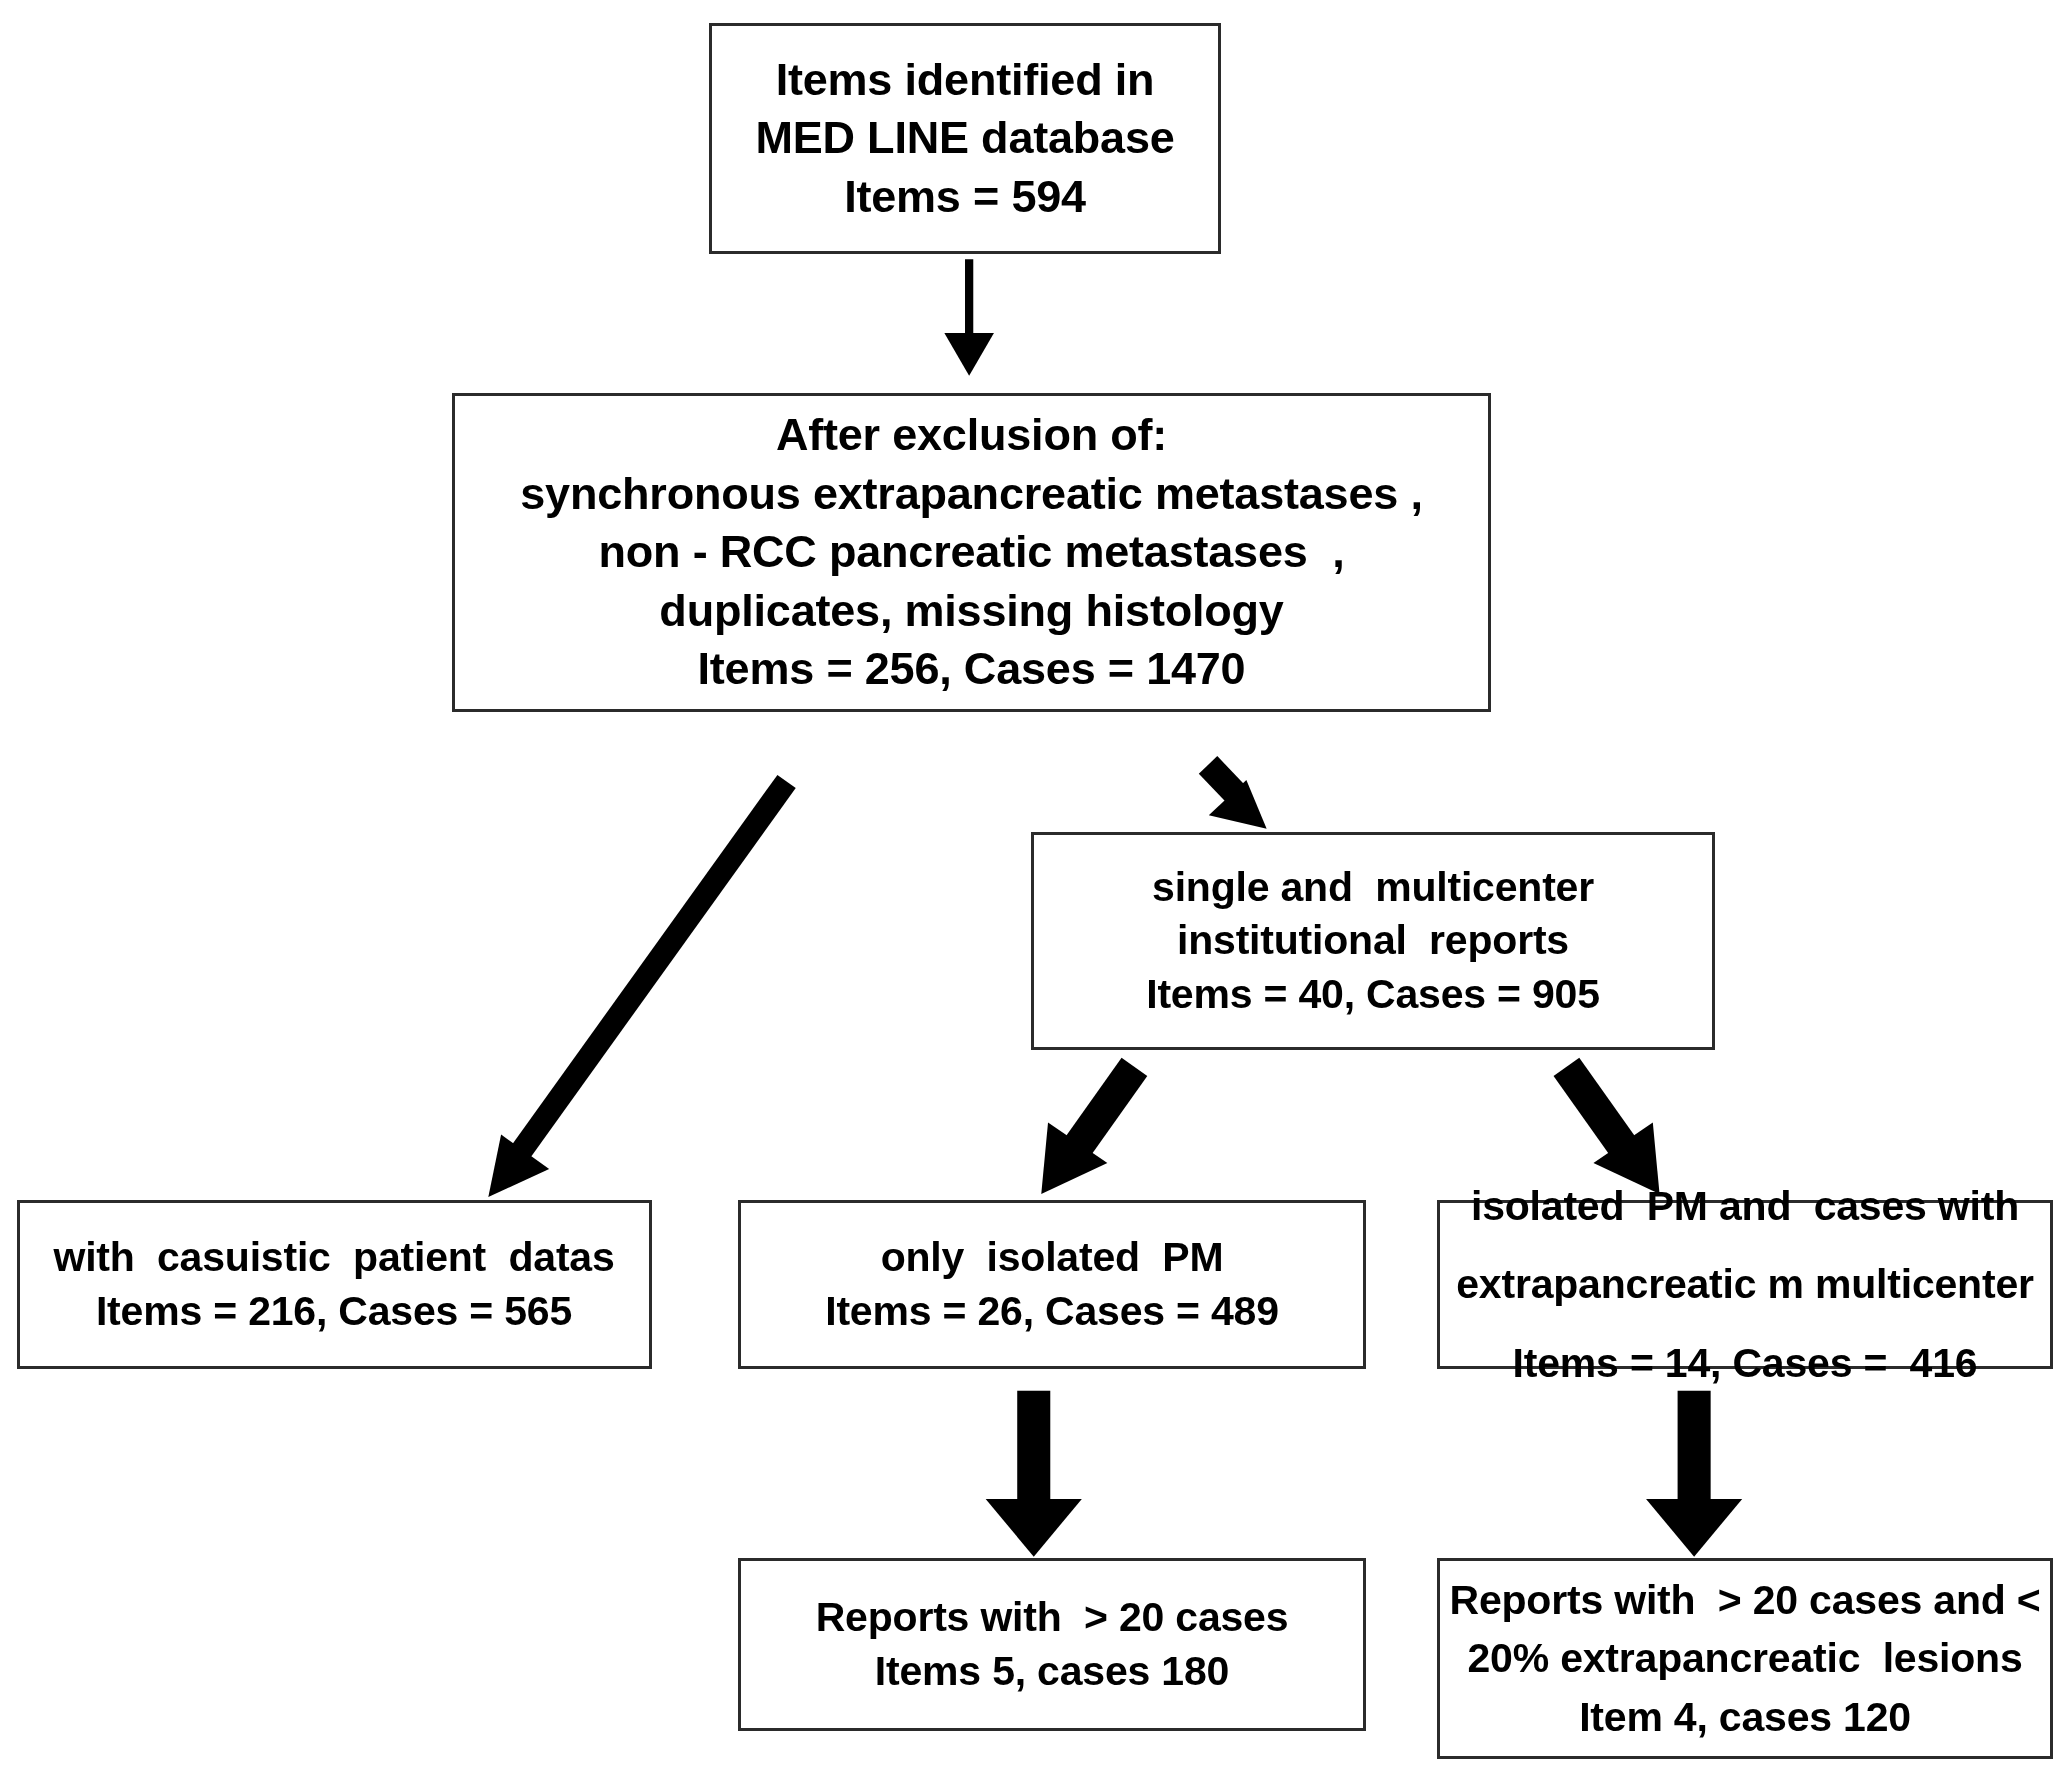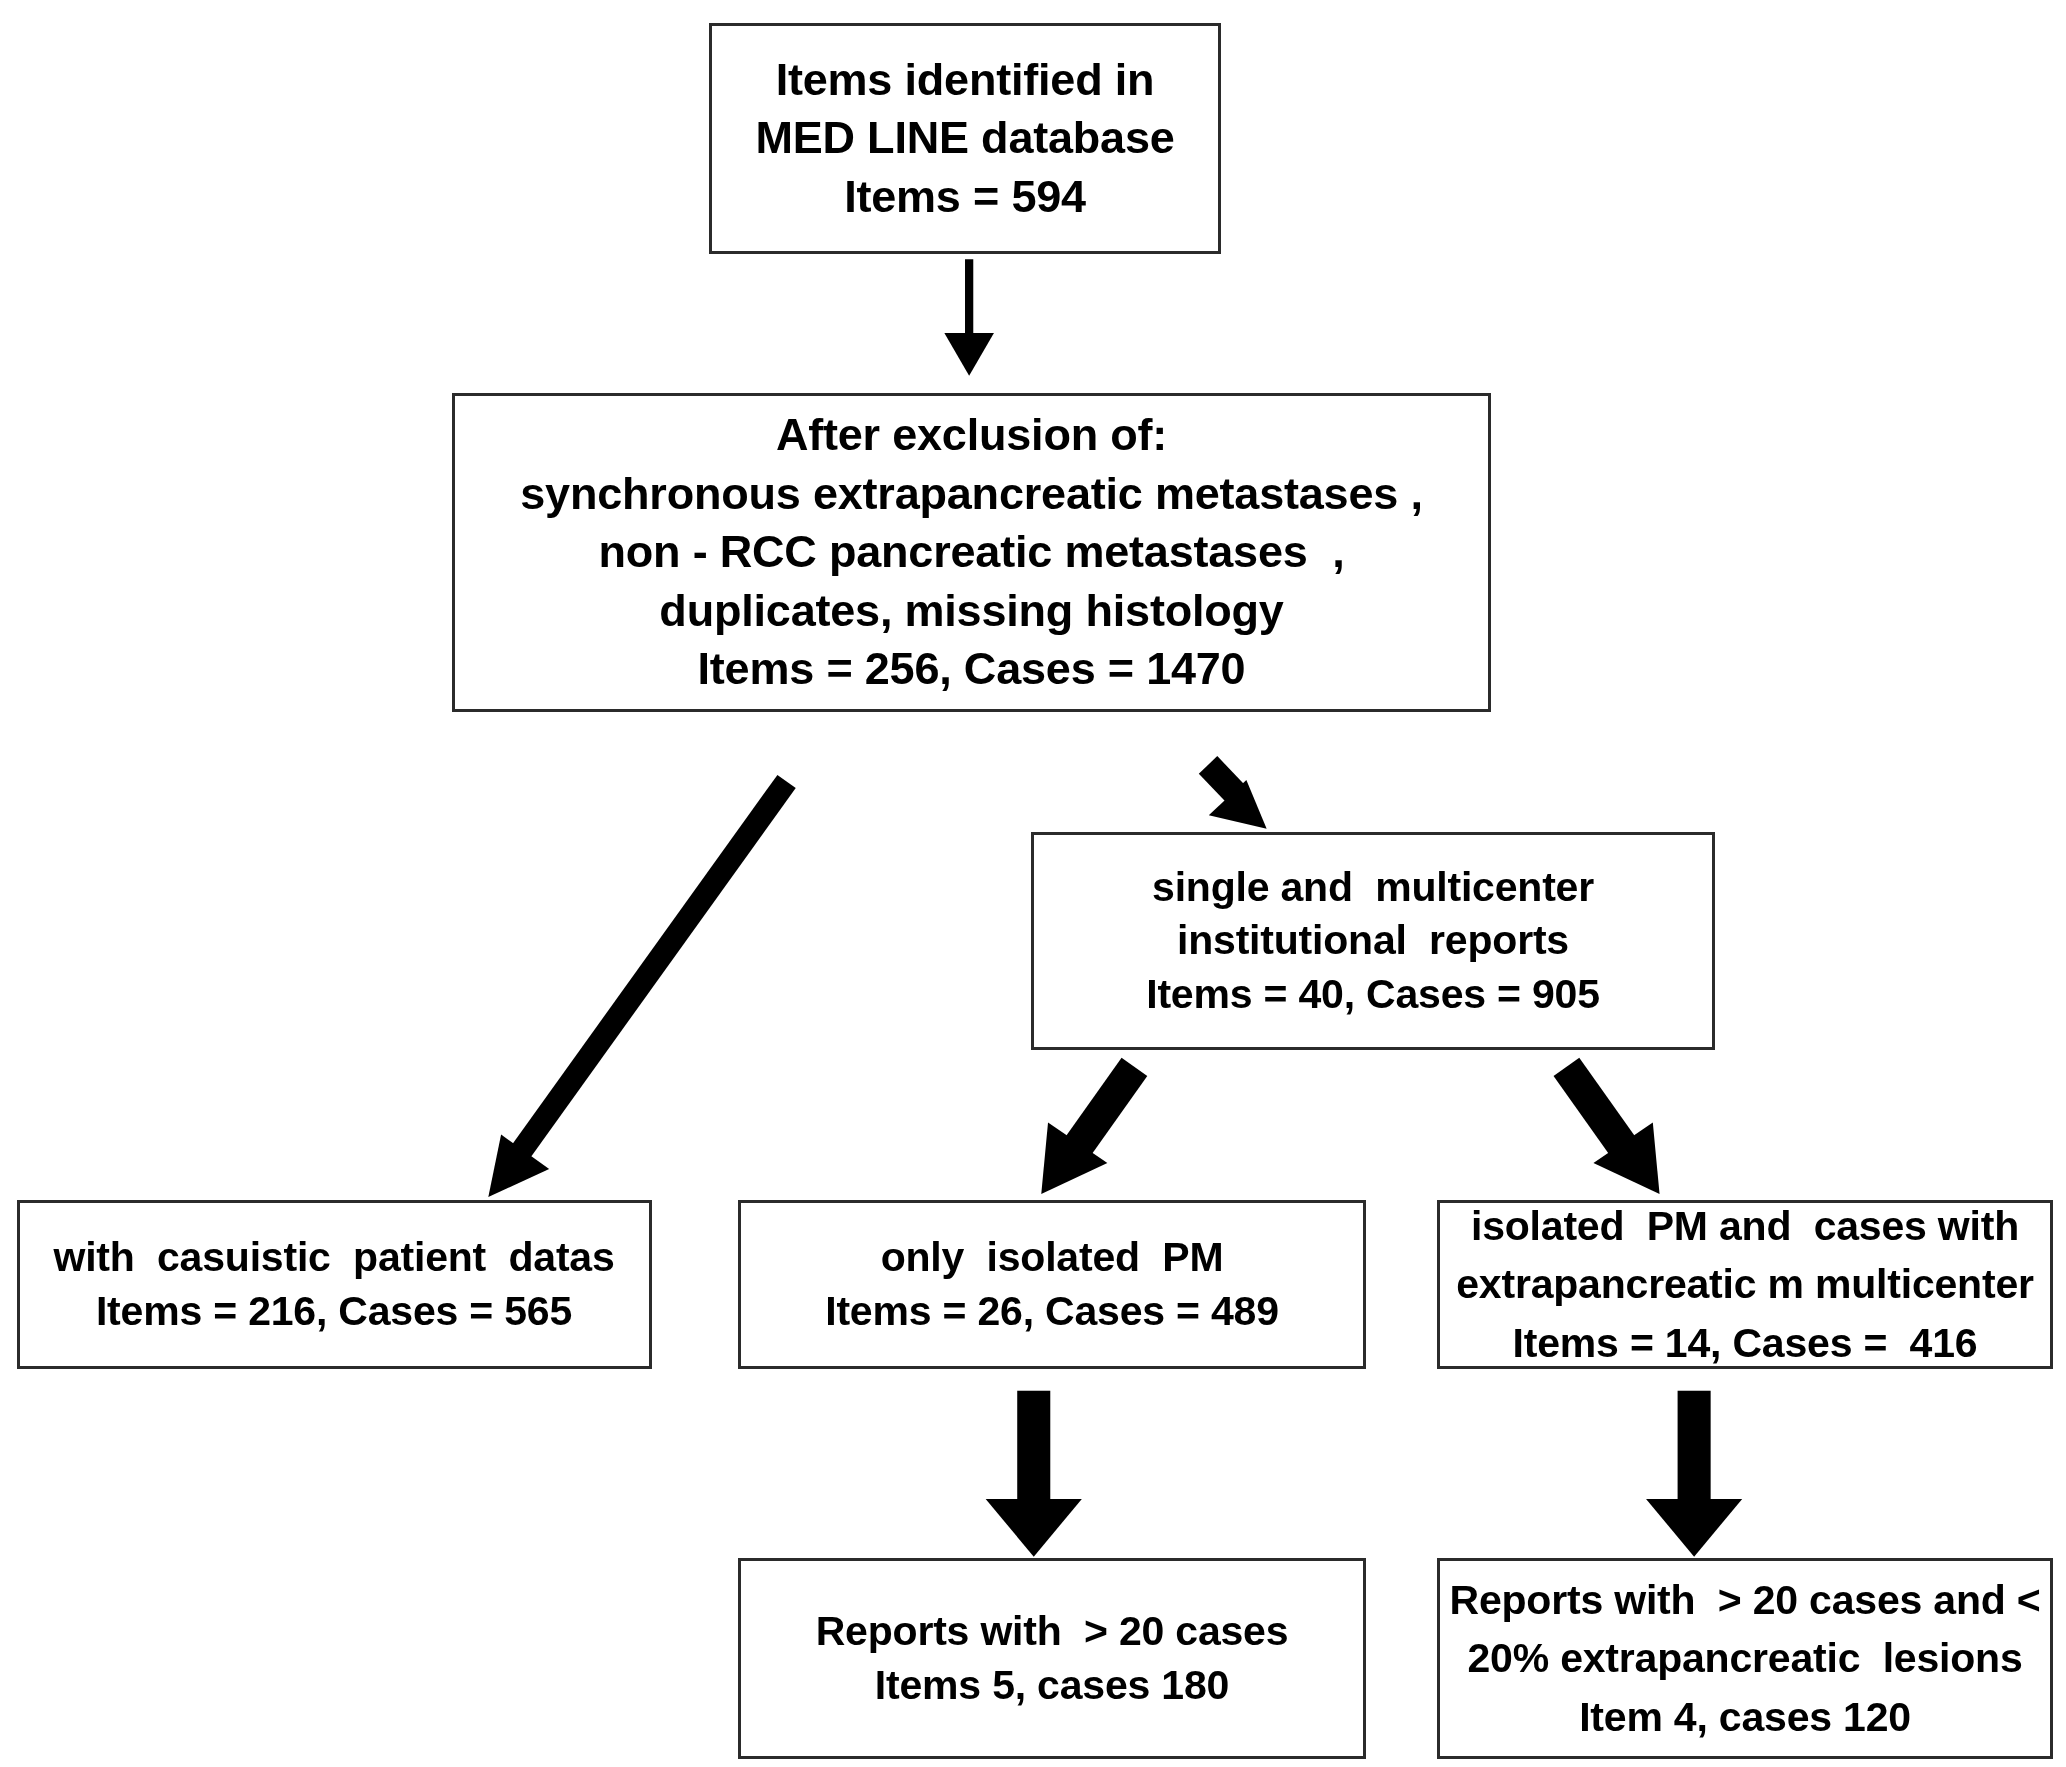--- a/index.html
+++ b/index.html
@@ -36,22 +36,22 @@
     display: block;
     white-space: pre;
     line-height: 1.30;
   }
   
   #node-medline      { left: 709px;  top: 23px;   width: 512px;  height: 231px;  font-size: 45px; }
   #node-exclusion    { left: 452px;  top: 393px;  width: 1039px; height: 319px;  font-size: 45px; }
   #node-institutional{ left: 1031px; top: 832px; width: 684px;  height: 218px;  font-size: 41px; }
   #node-casuistic    { left: 16.5px;   top: 1200px; width: 635px;  height: 169px;  font-size: 41px; }
   #node-isolated-pm  { left: 738px;  top: 1200px; width: 628px;  height: 169px;  font-size: 41px; }
-  #node-isolated-extra{left: 1437px; top: 1200px; width: 616px;  height: 169px;  font-size: 41px; }
-  #node-reports-20   { left: 738px;  top: 1558px; width: 628px;  height: 201px;  font-size: 41px; }
+  #node-isolated-extra{left: 1437px; top: 1200px; width: 616px;  height: 169px;  font-size: 41px; gap: 20px; }
+  #node-reports-20   { left: 738px;  top: 1558px; width: 628px;  height: 173px;  font-size: 41px; }
   #node-reports-20-20{ left: 1437px; top: 1558px; width: 616px;  height: 201px;  font-size: 41px; }
 
   .node#node-institutional { justify-content: center; }
   .node#node-isolated-extra .line,
   .node#node-reports-20-20 .line { line-height: 1.42; }
 
   
   .connector {
     position: absolute;
     left: 0;

